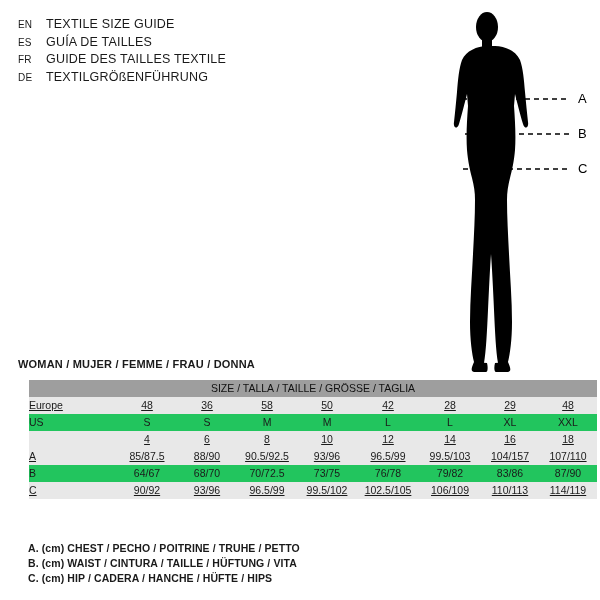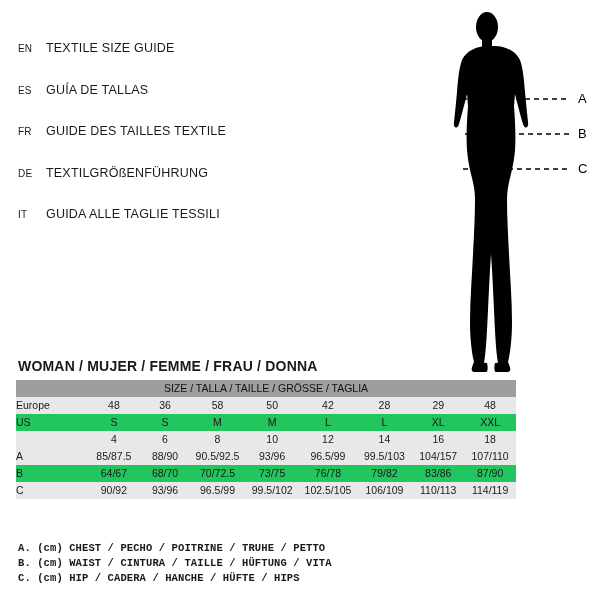--- a/index.html
+++ b/index.html
@@ -36,118 +36,113 @@
     letter-spacing: 0.2px;
   }
   .lang-code {
     width: 28px;
     flex: 0 0 28px;
     font-size: 10px;
   }
   .lang-text {
     flex: 1 1 auto;
     font-size: 12.5px;
-    margin-top: 24px;
   }
 
   
   .figure-area {
     position: absolute;
     left: 420px;
     top: 10px;
     width: 175px;
     height: 365px;
   }
   .figure-area svg { display: block; }
 
   
   .woman-heading {
     position: absolute;
     left: 18px;
     top: 358px;
-    font-size: 14px;
+    font-size: 11px;
     font-weight: bold;
     letter-spacing: 0.2px;
   }
 
   
   .table-wrap {
     position: absolute;
     left: 16px;
     top: 380px;
     width: 568px;
   }
   table.size-table {
     border-collapse: collapse;
-    width: 500px;
+    width: 568px;
     font-size: 10.5px;
+    margin-left: 13px;
   }
   table.size-table td, table.size-table th {
     padding: 0;
     height: 17px;
     line-height: 17px;
     text-align: center;
     font-weight: normal;
   }
   .row-head td {
     background: #9e9e9e;
     color: #111;
     text-align: left;
     padding-left: 6px;
     font-size: 10.5px;
     height: 18px;
     line-height: 18px;
   }
-  .row-light td { background: #e8e8e8; }
+  .row-light td { background: #e8e8e8; text-decoration: underline; }
   .row-dark td  { background: #22c55e; }
   .col-label {
     text-align: left !important;
     padding-left: 6px;
   }
 
   
   .legend {
     position: absolute;
-    left: 18px;
+    left: 28px;
     top: 541px;
     width: 560px;
-    font-family: Liberation Mono, monospace;
   }
   .legend div {
     font-size: 10.5px;
     line-height: 15px;
     font-weight: bold;
     letter-spacing: 0.1px;
   }
 </style>
 </head>
 <body>
 
 <div class="page">
 
   <div class="lang-block">
     <div class="lang-row">
       <span class="lang-code">EN</span>
       <span class="lang-text">TEXTILE SIZE GUIDE</span>
     </div>
     <div class="lang-row">
       <span class="lang-code">ES</span>
-      <span class="lang-text">GUÍA DE TALLAS</span>
+      <span class="lang-text">GUÍA DE TAILLES</span>
     </div>
     <div class="lang-row">
       <span class="lang-code">FR</span>
       <span class="lang-text">GUIDE DES TAILLES TEXTILE</span>
     </div>
     <div class="lang-row">
       <span class="lang-code">DE</span>
       <span class="lang-text">TEXTILGRÖßENFÜHRUNG</span>
-    </div>
-    <div class="lang-row">
-      <span class="lang-code">IT</span>
-      <span class="lang-text">GUIDA ALLE TAGLIE TESSILI</span>
     </div>
   </div>
 
   <div class="figure-area">
     <svg width="175" height="365" viewBox="0 0 175 365" xmlns="http://www.w3.org/2000/svg">
       <g fill="#000000">
 
         <ellipse cx="67" cy="17" rx="11" ry="15"></ellipse>
 
         <rect x="62" y="29" width="10" height="10"></rect>

